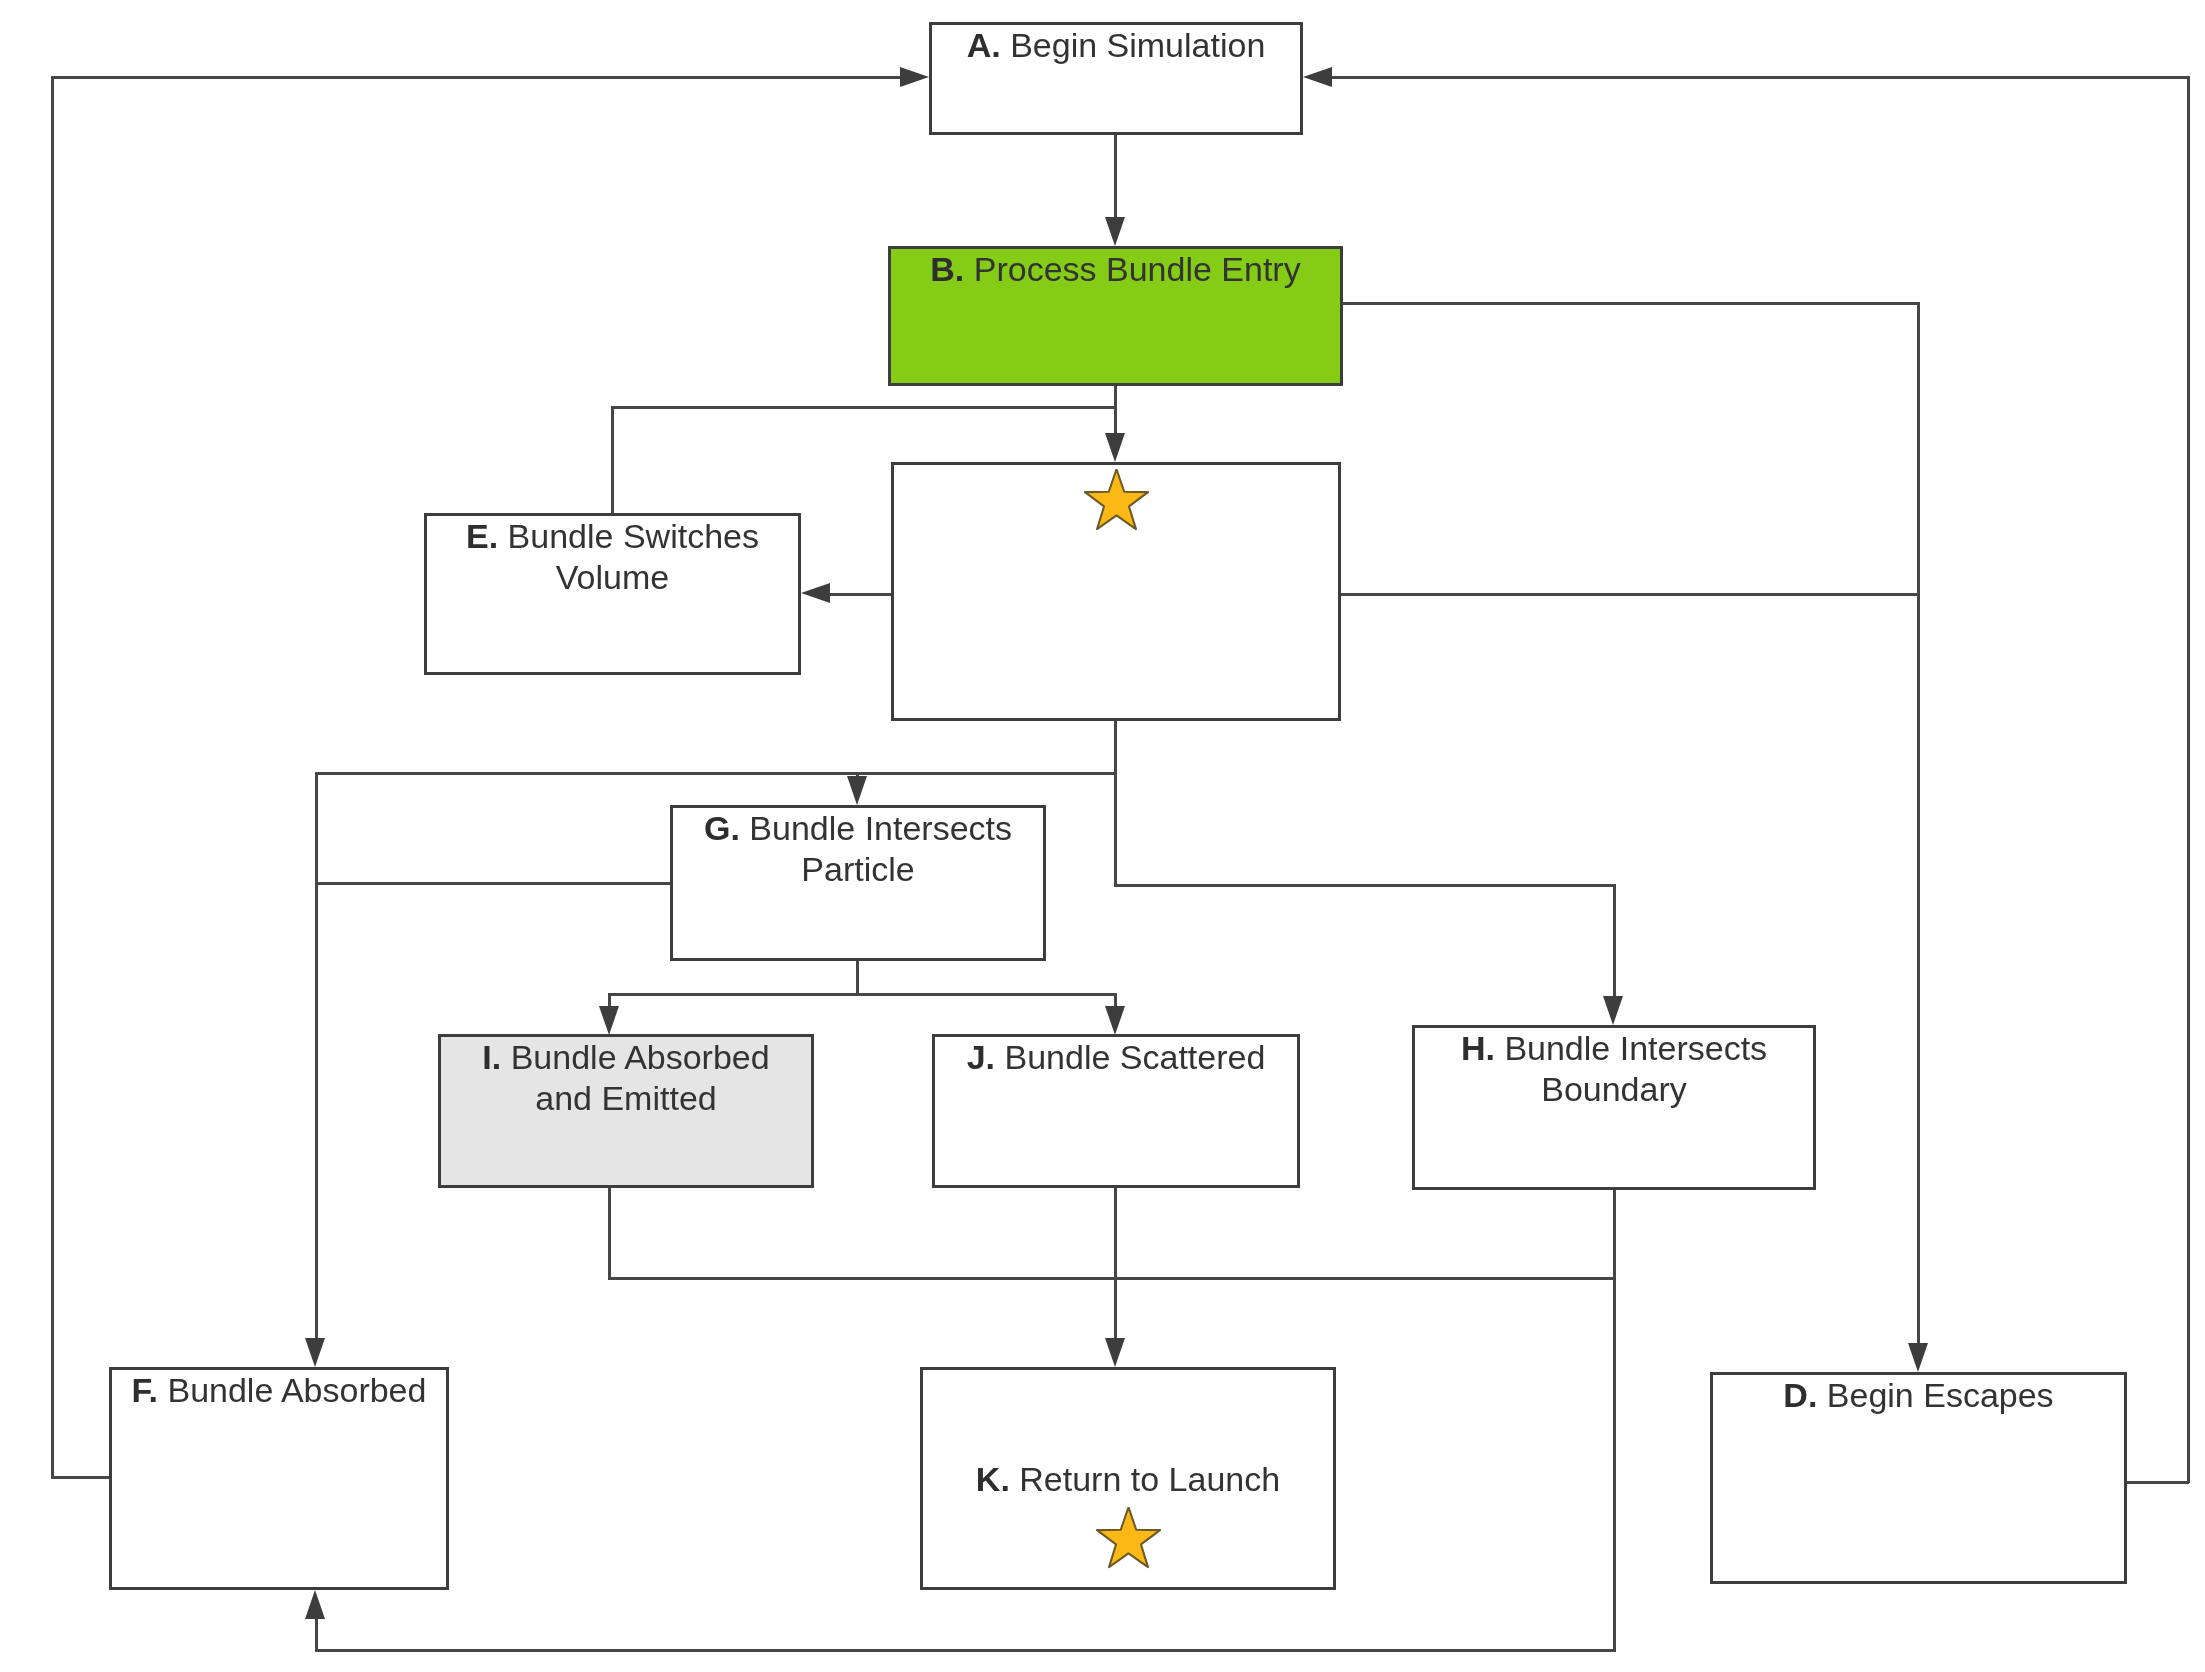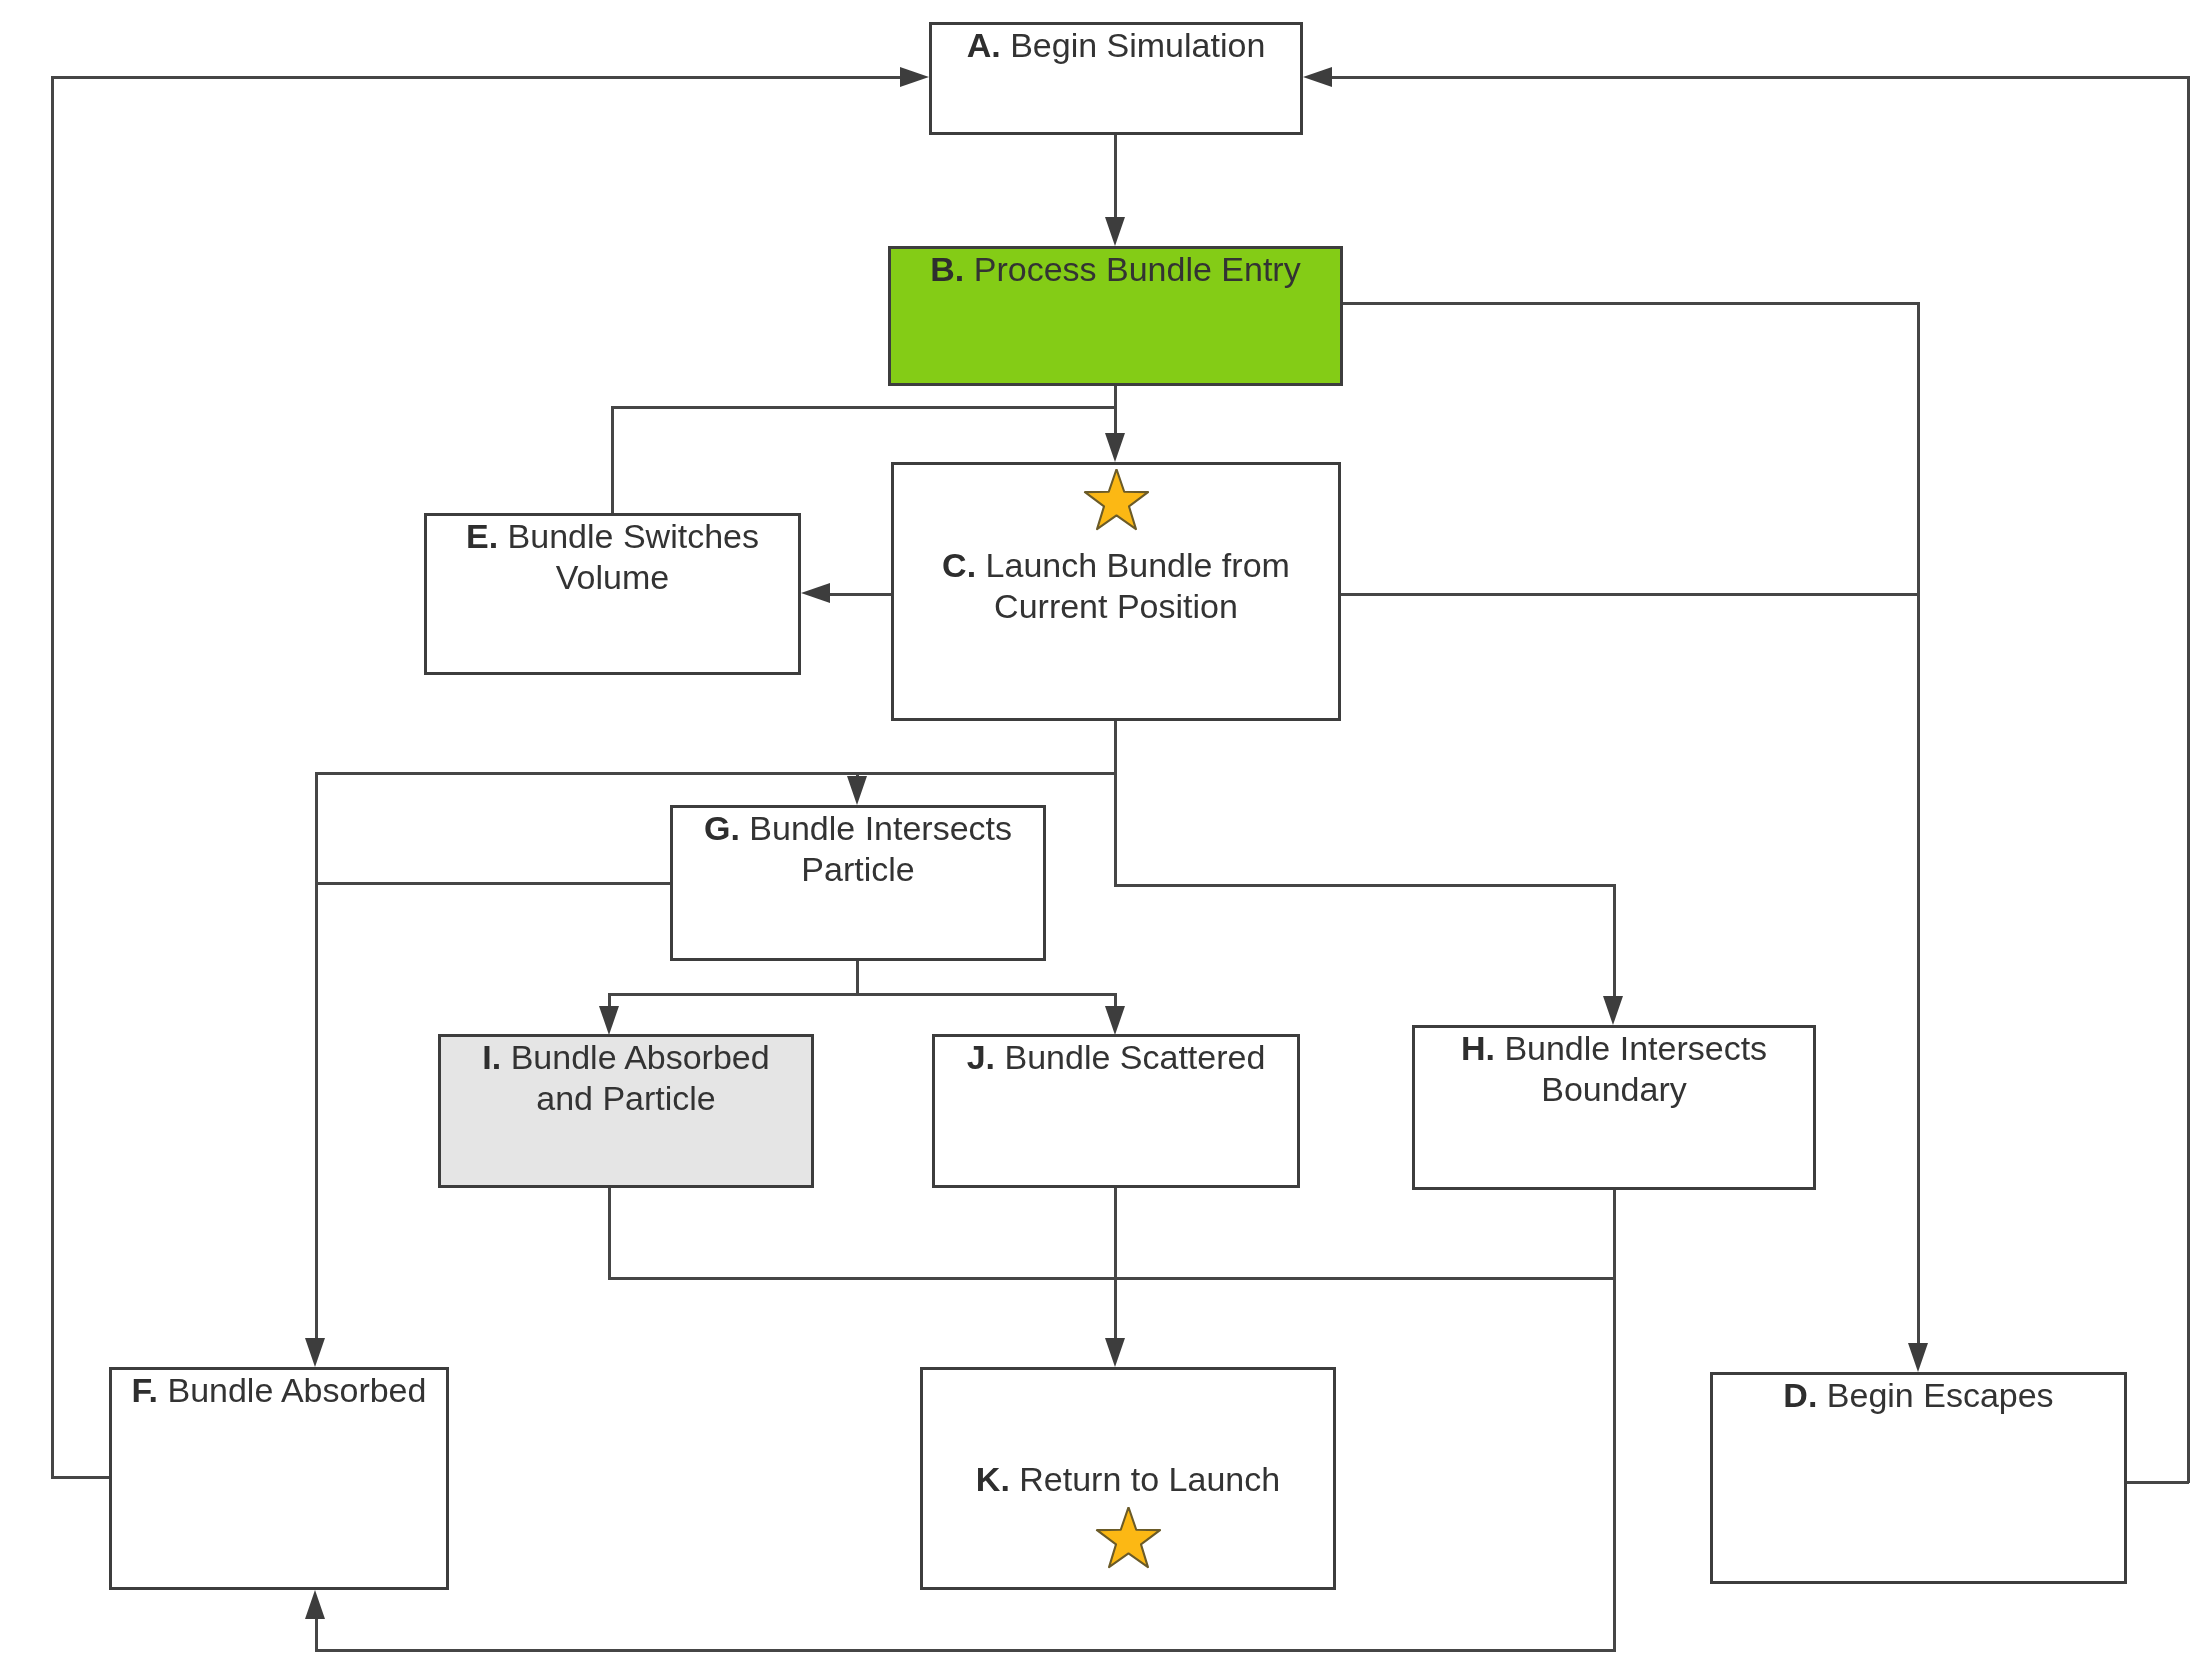--- a/index.html
+++ b/index.html
@@ -90,41 +90,37 @@
     </div>
     <div class="node" style="left: 888px; top: 246px; width: 455px; height: 140px; border-color: rgb(61, 61, 61); background: #84cc16; color: rgb(51, 51, 51);">
       <div>
         <div class="label-line"><span class="prefix">B.</span>&nbsp;<span>Process Bundle Entry</span></div>
       </div>
     </div>
     <div class="node v-top" style="left: 891px; top: 462px; width: 450px; height: 259px; border-color: rgb(61, 61, 61); background: rgb(255, 255, 255); color: rgb(51, 51, 51);">
       <div class="star-wrap star-top"><svg width="69" height="66" viewBox="0 0 100 95">
           <polygon points="50,0 61.2,32.6 95.7,33.2 68.1,53.9 78.2,86.8 50,67 21.8,86.8 31.9,53.9 4.3,33.2 38.8,32.6" fill="#FCB814" stroke="#6b5b28" stroke-width="3" stroke-linejoin="round"></polygon>
         </svg></div>
-      <div>
-        <div class="label-line"><span class="prefix">C.</span>&nbsp;<span>Launch Bundle from</span></div>
-        <div class="label-line"><span>Current Position</span></div>
-      </div>
     </div>
     <div class="node" style="left: 424px; top: 513px; width: 377px; height: 162px; border-color: rgb(61, 61, 61); background: rgb(255, 255, 255); color: rgb(51, 51, 51);">
       <div>
         <div class="label-line"><span class="prefix">E.</span>&nbsp;<span>Bundle Switches</span></div>
         <div class="label-line"><span>Volume</span></div>
       </div>
     </div>
     <div class="node" style="left: 670px; top: 805px; width: 376px; height: 156px; border-color: rgb(61, 61, 61); background: rgb(255, 255, 255); color: rgb(51, 51, 51);">
       <div>
         <div class="label-line"><span class="prefix">G.</span>&nbsp;<span>Bundle Intersects</span></div>
         <div class="label-line"><span>Particle</span></div>
       </div>
     </div>
     <div class="node" style="left: 422px; top: 1034px; width: 376px; height: 154px; border-color: rgb(61, 61, 61); background: #e5e5e5; color: rgb(51, 51, 51); margin-left: 16px;">
       <div>
         <div class="label-line"><span class="prefix">I.</span>&nbsp;<span>Bundle Absorbed</span></div>
-        <div class="label-line"><span>and Particle</span></div>
+        <div class="label-line"><span>and Emitted</span></div>
       </div>
     </div>
     <div class="node" style="left: 932px; top: 1034px; width: 368px; height: 154px; border-color: rgb(61, 61, 61); background: rgb(255, 255, 255); color: rgb(51, 51, 51);">
       <div>
         <div class="label-line"><span class="prefix">J.</span>&nbsp;<span>Bundle Scattered</span></div>
       </div>
     </div>
     <div class="node" style="left: 1412px; top: 1025px; width: 404px; height: 165px; border-color: rgb(61, 61, 61); background: rgb(255, 255, 255); color: rgb(51, 51, 51);">
       <div>
         <div class="label-line"><span class="prefix">H.</span>&nbsp;<span>Bundle Intersects</span></div>

